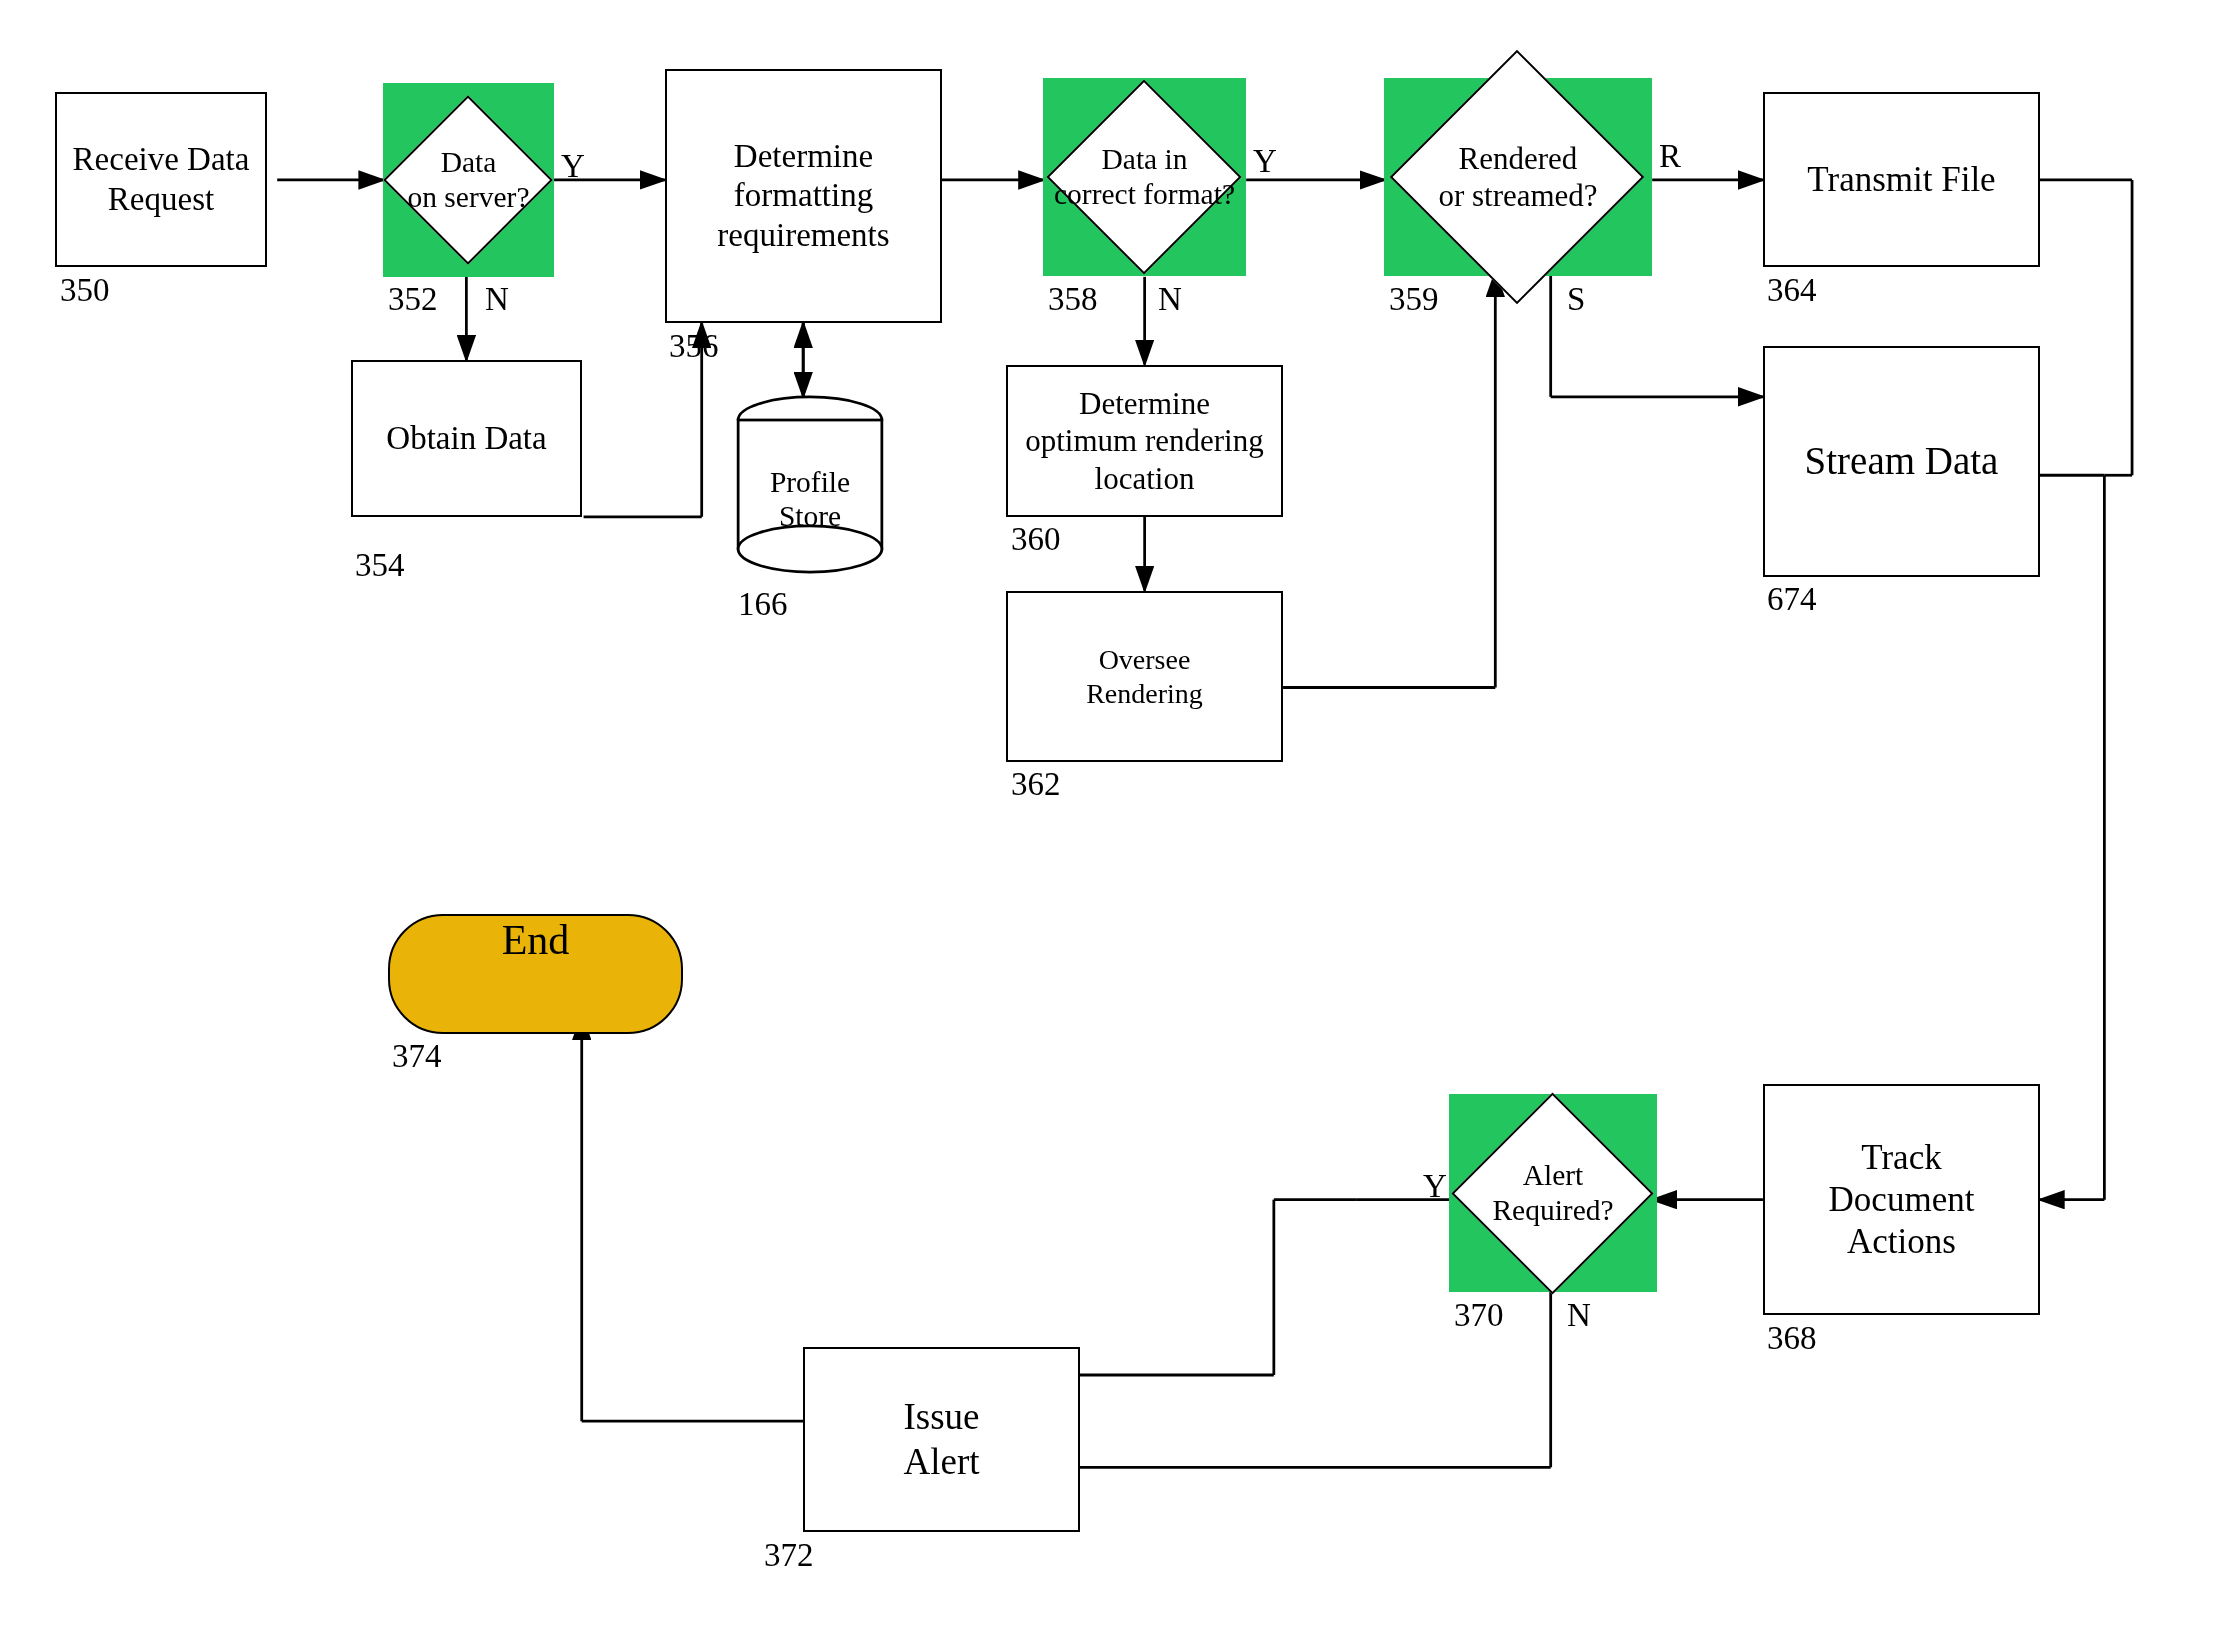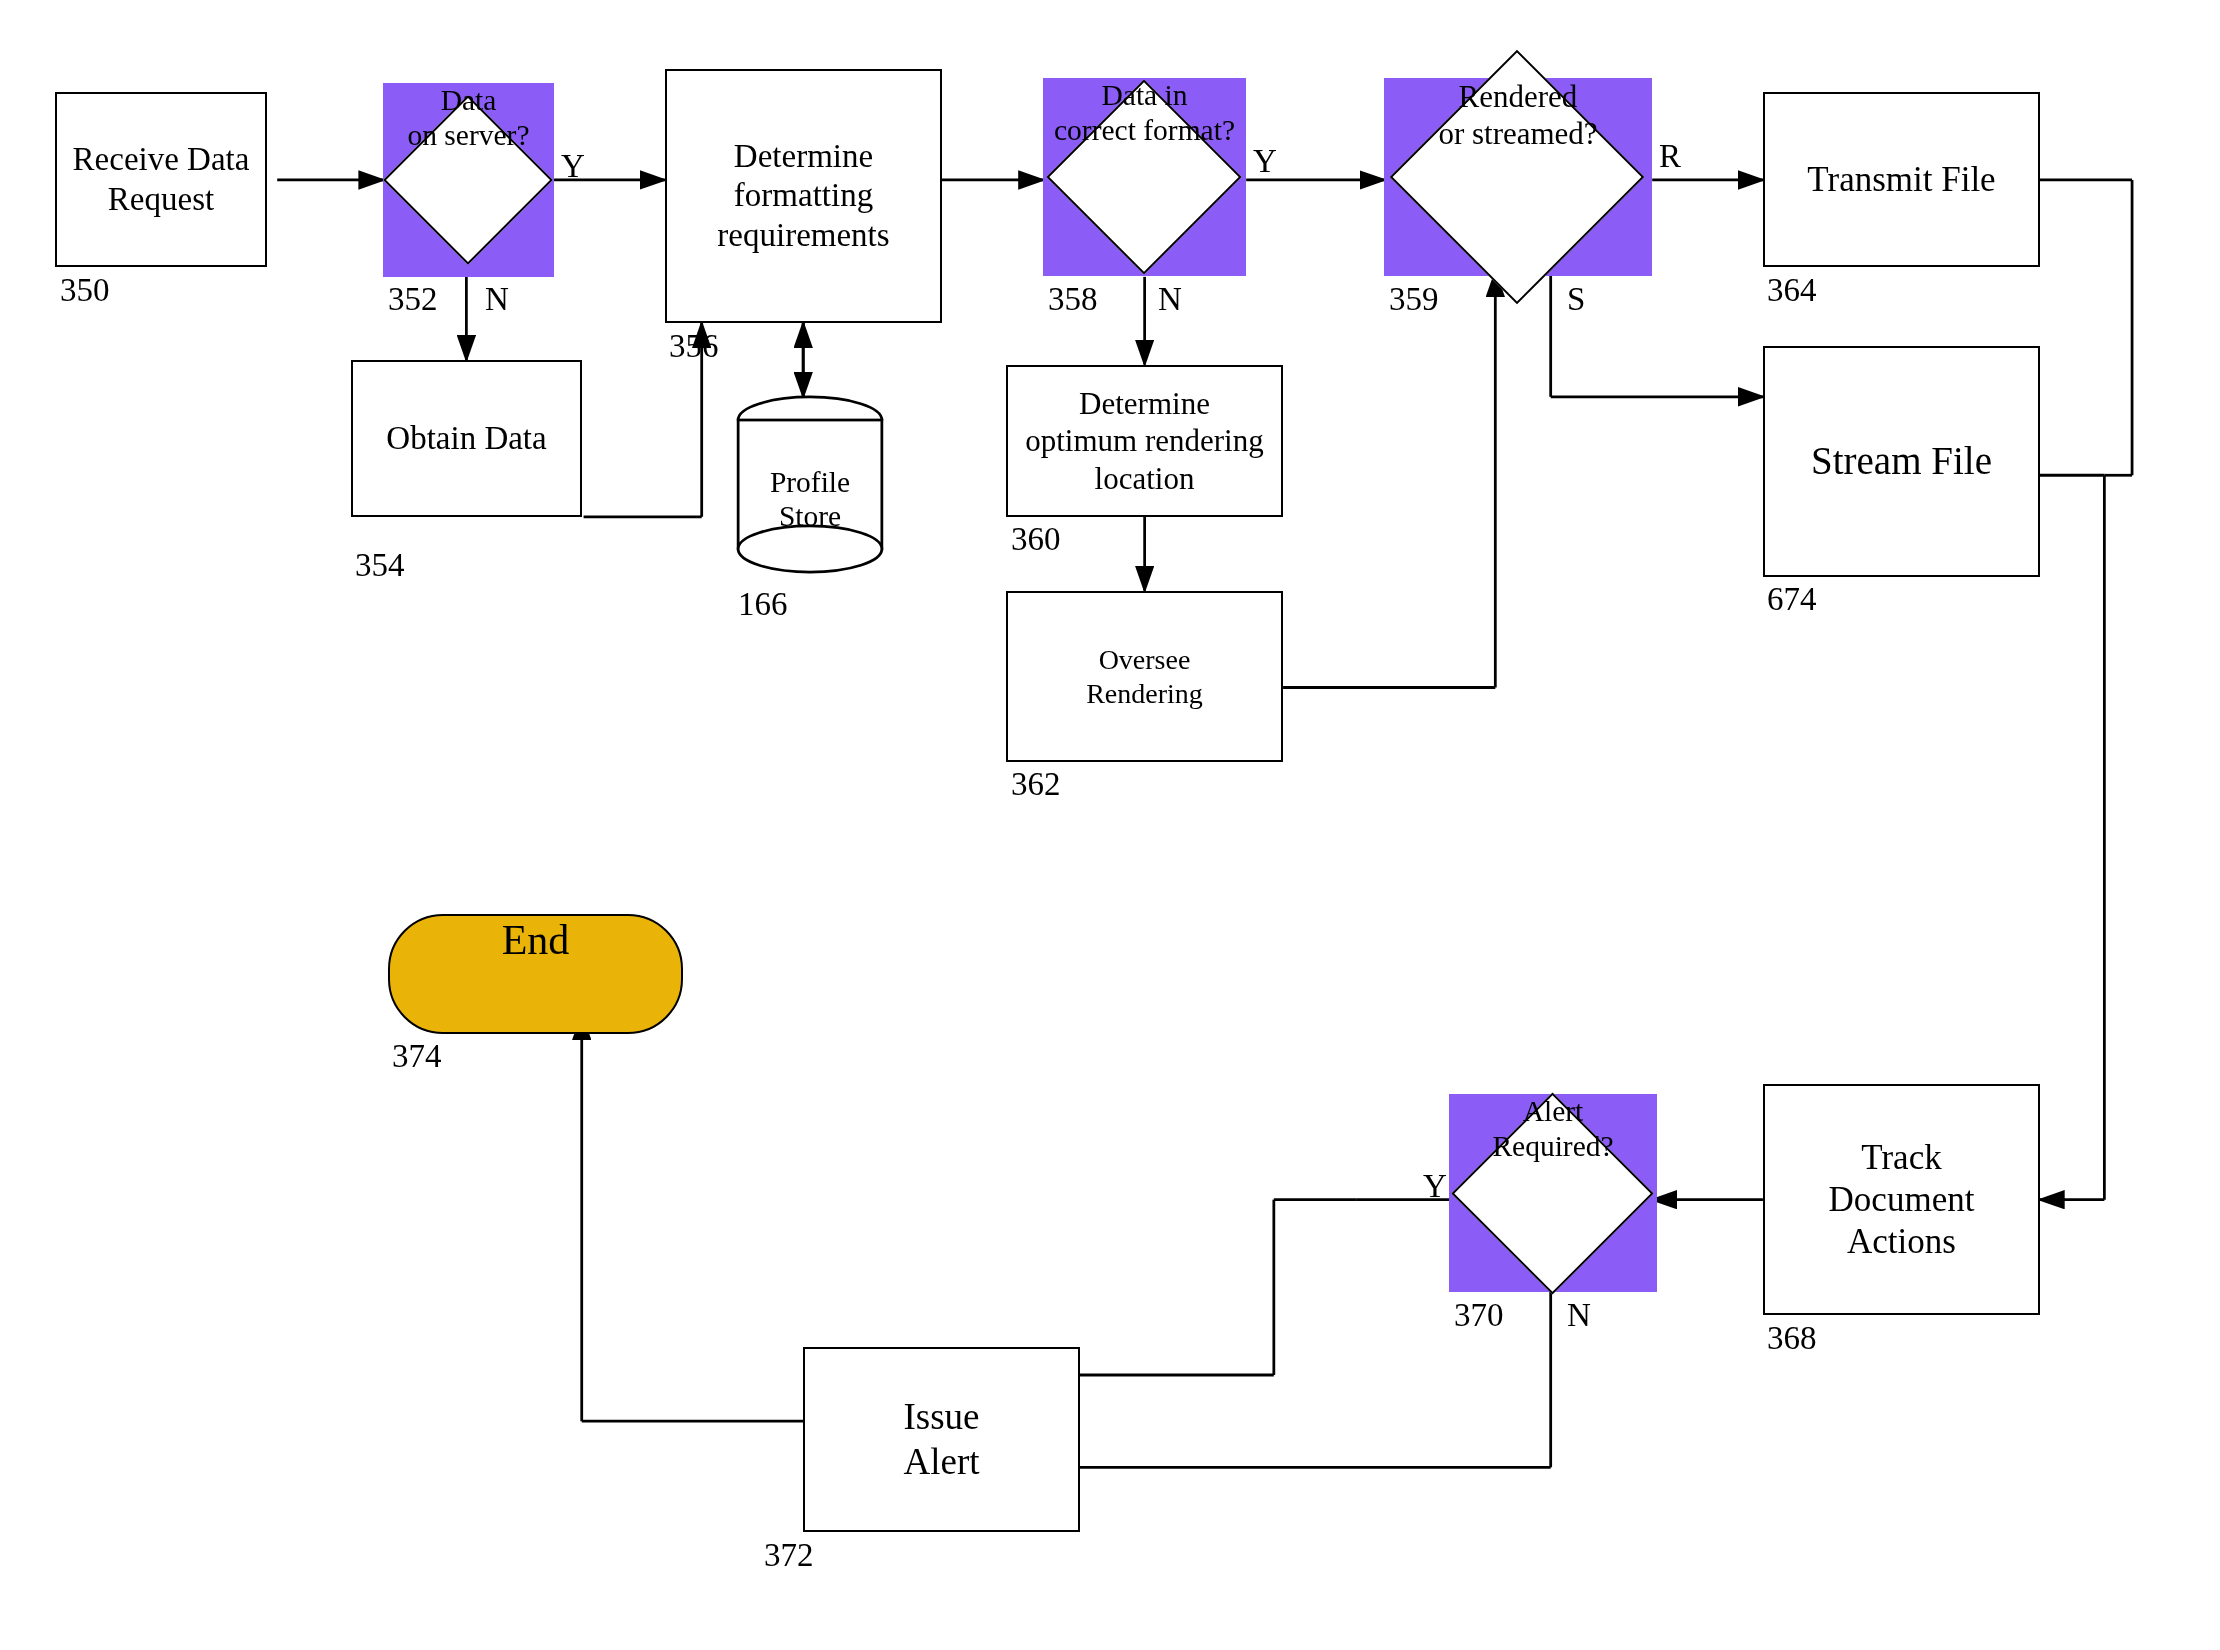--- a/index.html
+++ b/index.html
@@ -24,22 +24,23 @@
       display: flex;
       align-items: center;
       justify-content: center;
       text-align: center;
       font-size: 35px;
       line-height: 1.2;
       font-family: 'Times New Roman', Times, serif;
     }
     .diamond {
       position: absolute;
-      background: #8b5cf6;
-      display: flex;
+      background: #22c55e;
+      display: flex;
+      align-items: center;
       justify-content: center;
       text-align: center;
       font-size: 33px;
       line-height: 1.2;
       font-family: 'Times New Roman', Times, serif;
     }
     .diamond-inner {
       transform: rotate(45deg);
       border: 2.8px solid #000;
       position: absolute;
@@ -228,21 +229,21 @@
 <div class="label" style="left:1659px; top:138px;">R</div>
 
 <div class="label" style="left:1567px; top:281px;">S</div>
 
 <div class="box" style="left:1763px; top:92px; width:277px; height:175px; font-size:35px;">
   <span>Transmit File</span>
 </div>
 <div class="label" style="left:1767px; top:272px;">364</div>
 
 <div class="box" style="left:1763px; top:346px; width:277px; height:231px; font-size:39px;">
-  <span>Stream File</span>
+  <span>Stream Data</span>
 </div>
 <div class="label" style="left:1767px; top:581px;">674</div>
 
 <div class="box" style="left:1763px; top:1084px; width:277px; height:231px; font-size:35px;">
   <span style="white-space:pre-line;">Track
 Document
 Actions</span>
 </div>
 <div class="label" style="left:1767px; top:1320px;">368</div>
 

